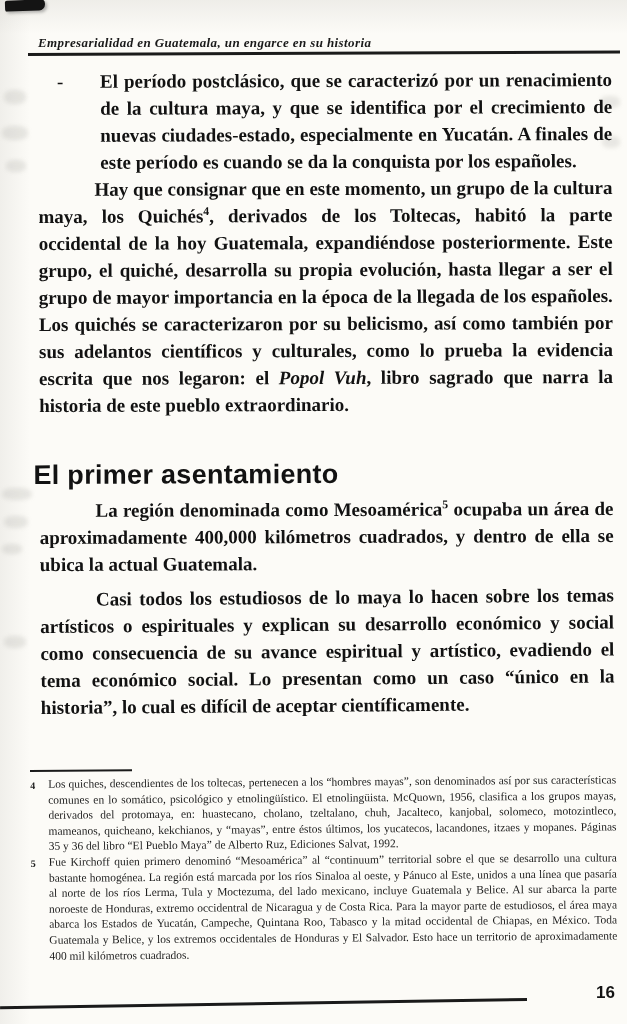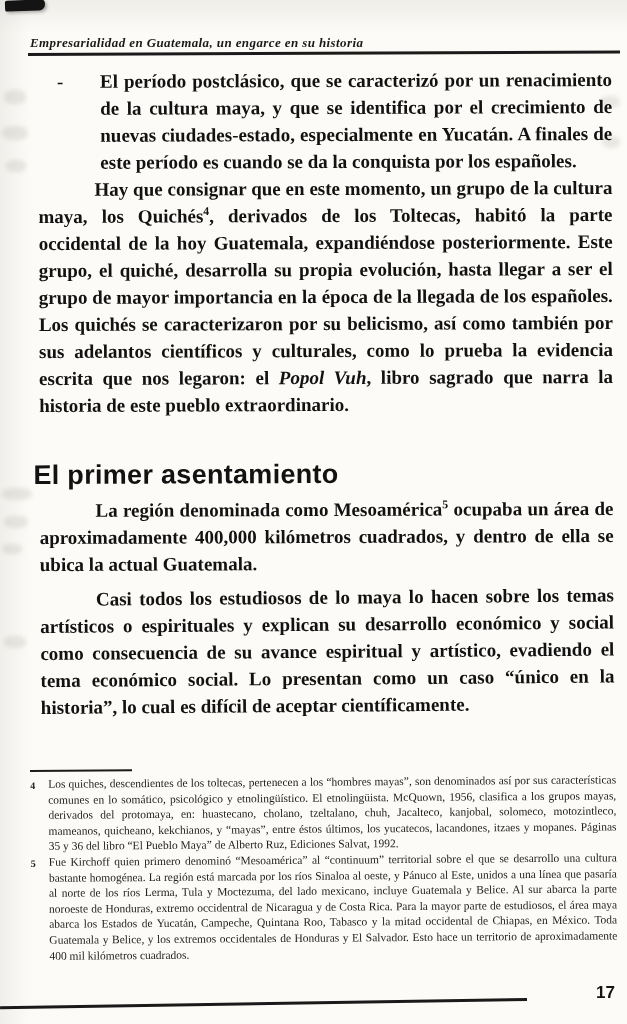--- a/index.html
+++ b/index.html
@@ -32,21 +32,21 @@
     background:#141414;border-radius:2px 4px 6px 2px;
     transform:rotate(-2deg);
     box-shadow:2px 2px 3px rgba(60,60,60,0.35);
   }
   .smudge{
     position:absolute;background:rgba(110,110,108,0.14);
     filter:blur(2px);border-radius:40%;
   }
   
   .running-head{
-    position:absolute;top:35px;left:30px;
+    position:absolute;top:35px;left:38px;
     font-size:13px;font-weight:bold;font-style:italic;
     letter-spacing:0.4px;
     color:#1a1a1a;
   }
   .header-rule{
     position:absolute;top:53px;left:28px;width:592px;height:2.5px;
     background:#1b1b1b;
     transform:rotate(-0.25deg);transform-origin:left center;
   }
   
@@ -131,15 +131,15 @@
       <span class="fn-num">4</span>
       <p class="fn-text">Los quiches, descendientes de los toltecas, pertenecen  a los “hombres mayas”, son denominados así por sus características comunes en lo somático, psicológico y etnolingüístico. El etnolingüista. McQuown, 1956, clasifica a los grupos mayas, derivados del protomaya, en: huastecano, cholano, tzeltalano, chuh, Jacalteco, kanjobal, solomeco, motozintleco, mameanos, quicheano, kekchianos, y “mayas”, entre éstos últimos, los yucatecos, lacandones, itzaes y mopanes. Páginas 35 y 36 del libro “El Pueblo Maya” de Alberto Ruz, Ediciones Salvat, 1992.</p>
     </div>
     <div class="footnote">
       <span class="fn-num">5</span>
       <p class="fn-text">Fue Kirchoff quien primero denominó “Mesoamérica” al “continuum” territorial sobre el que se desarrollo una cultura bastante homogénea. La región está marcada por los ríos Sinaloa al oeste, y Pánuco al Este,  unidos a una línea que pasaría al norte de los ríos Lerma, Tula y Moctezuma, del lado mexicano, incluye Guatemala y Belice. Al sur abarca la parte noroeste de Honduras, extremo occidentral de Nicaragua y de Costa Rica. Para la mayor parte de estudiosos, el área maya abarca los Estados de Yucatán, Campeche, Quintana Roo, Tabasco y la mitad occidental de Chiapas, en México. Toda Guatemala y Belice, y los extremos occidentales de Honduras y El Salvador.  Esto hace un territorio de aproximadamente 400 mil kilómetros cuadrados.</p>
     </div>
   </section>
 
   <div class="footer-rule"></div>
-  <div class="page-number">17</div>
+  <div class="page-number">16</div>
 
 </div>
 
 </body></html>

